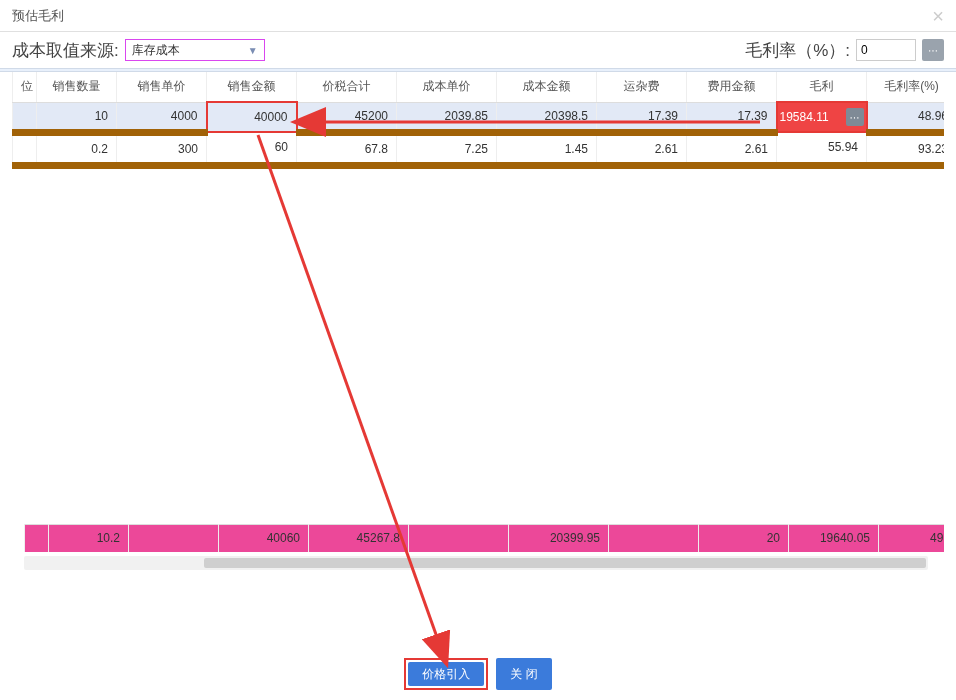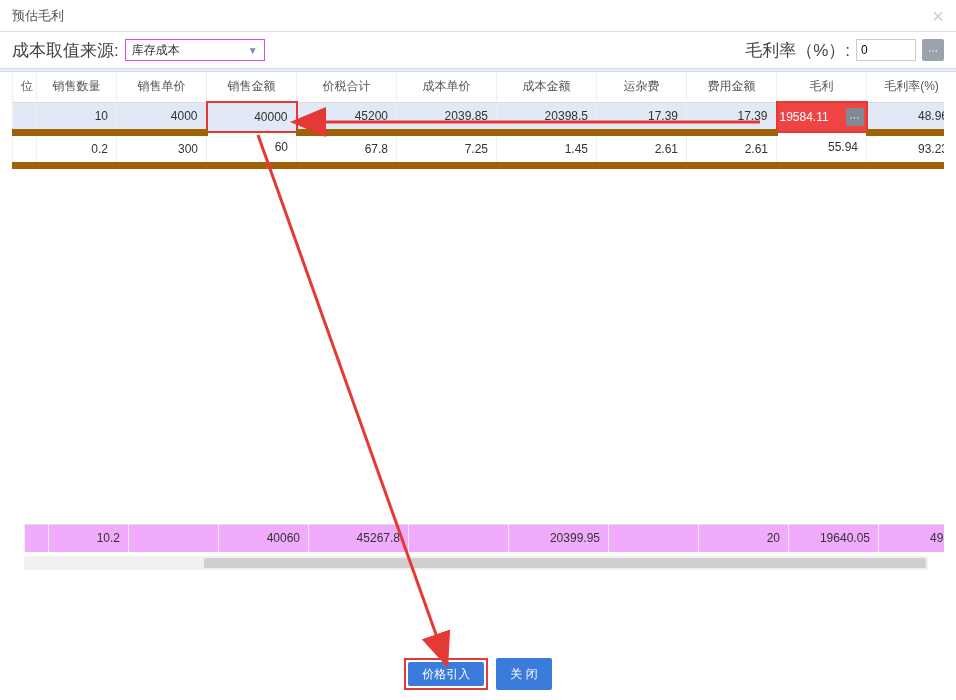--- a/index.html
+++ b/index.html
@@ -20,21 +20,21 @@
 .grid-wrap{height:510px;overflow:hidden;position:relative;margin:0 12px;}
 table{border-collapse:collapse;width:100%;table-layout:fixed;}
 th,td{border-right:1px solid #eee;border-bottom:7px solid #a16207;padding:6px 8px;text-align:right;font-size:12px;height:28px;white-space:nowrap;overflow:hidden;}
 th{background:#fff;color:#555;font-weight:normal;text-align:center;border-bottom:1px solid #ddd;}
 th:first-child,td:first-child{border-left:1px solid #eee;}
 .row-sel td{background:#e2e9f6;}
 .cell-hl{border:2px solid #e53935 !important;position:relative;}
 .cell-edit{background:#ef4444;color:#fff;padding:0 2px;display:flex;align-items:center;justify-content:space-between;height:100%;}
 .cell-edit .calc-btn{background:#7f8a96;height:18px;width:18px;}
 .totals{position:absolute;bottom:30px;left:12px;right:12px;border-top:1px solid #ddd;}
-.totals td{background:#f0abfc;border-bottom:none;}
+.totals td{background:#ec4899;border-bottom:none;}
 .scrollbar{position:absolute;bottom:12px;left:12px;right:16px;height:14px;background:#f1f1f1;border-radius:2px;}
 .scrollbar .thumb{position:absolute;left:180px;right:2px;top:2px;bottom:2px;background:#cfcfcf;border-radius:2px;}
 .footer{position:absolute;bottom:10px;left:0;right:0;display:flex;justify-content:center;gap:8px;}
 .btn{height:32px;padding:0 14px;border:none;border-radius:2px;color:#fff;font-size:12px;cursor:pointer;}
 .btn-primary{background:#3b7bdb;}
 .btn-hl{border:2px solid #e53935;padding:2px;text-decoration:underline;}
 .btn-hl .btn{height:24px;}
 svg.arrow-overlay{position:absolute;top:0;left:0;pointer-events:none;}
 </style>
 </head>

